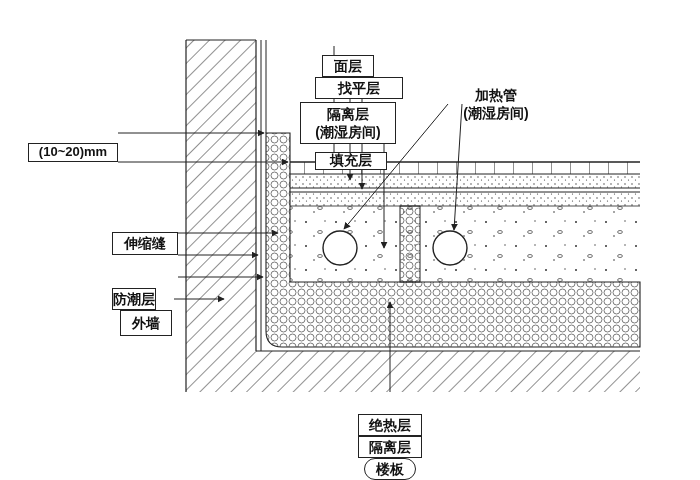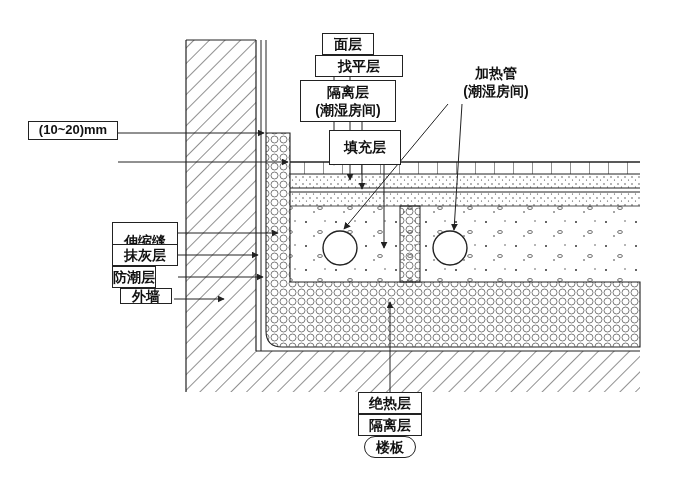--- a/index.html
+++ b/index.html
@@ -3,21 +3,21 @@
 <meta charset="utf-8">
 <style>
   * { margin:0; padding:0; box-sizing:border-box; }
   html,body { background:#ffffff; }
   body { font-family:"Liberation Sans","DejaVu Sans",sans-serif; color:#111; }
   .stage { position:relative; width:700px; height:480px; background:#fff; overflow:hidden; margin:0 auto; }
   .stage svg { position:absolute; left:0; top:0; }
   .lbl {
     position:absolute; display:flex; flex-direction:column; align-items:center; justify-content:center;
     font-size:14px; font-weight:600; line-height:1.3; background:#fff; border:1px solid #222;
-    text-align:center; white-space:nowrap;
+    text-align:center; white-space:nowrap;margin-top:22px;
   }
   .lbl.noborder { border:none; background:transparent; }
   .lbl.small { font-size:13px; }
 </style>
 </head>
 <body>
 
 <div class="stage">
 
   <svg width="700" height="480" viewBox="0 0 700 480">
@@ -101,39 +101,36 @@
   <div class="lbl" style="left:322px; top:33px; width:52px; height:22px;">
     <span>面层</span>
   </div>
   <div class="lbl" style="left:315px; top:55px; width:88px; height:22px;">
     <span>找平层</span>
   </div>
   <div class="lbl" style="left:300px; top:80px; width:96px; height:42px;">
     <span>隔离层</span>
     <span>(潮湿房间)</span>
   </div>
-  <div class="lbl" style="left:329px; top:130px; width:72px; height:35px;">
+  <div class="lbl" style="left:315px; top:130px; width:72px; height:18px;justify-content:flex-end;">
     <span>填充层</span>
   </div>
 
   <div class="lbl noborder" style="left:436px; top:62px; width:120px; height:40px;">
     <span>加热管</span>
     <span>(潮湿房间)</span>
   </div>
 
-  <div class="lbl" style="left:112px; top:222px; width:66px; height:38px;">
+  <div class="lbl" style="left:112px; top:210px; width:66px; height:23px;">
     <span>伸缩缝</span>
-  </div>
-  <div class="lbl" style="left:112px; top:244px; width:66px; height:22px;">
-    <span>抹灰层</span>
   </div>
   <div class="lbl" style="left:112px; top:266px; width:44px; height:22px;">
     <span>防潮层</span>
   </div>
-  <div class="lbl" style="left:120px; top:288px; width:52px; height:16px;">
+  <div class="lbl" style="left:120px; top:288px; width:52px; height:26px;">
     <span>外墙</span>
   </div>
 
   <div class="lbl" style="left:358px; top:392px; width:64px; height:22px;text-align:center;">
     <span>绝热层</span>
   </div>
   <div class="lbl" style="left:358px; top:414px; width:64px; height:22px;">
     <span>隔离层</span>
   </div>
   <div class="lbl" style="left:364px; top:436px; width:52px; height:22px;border-radius:11px;">

